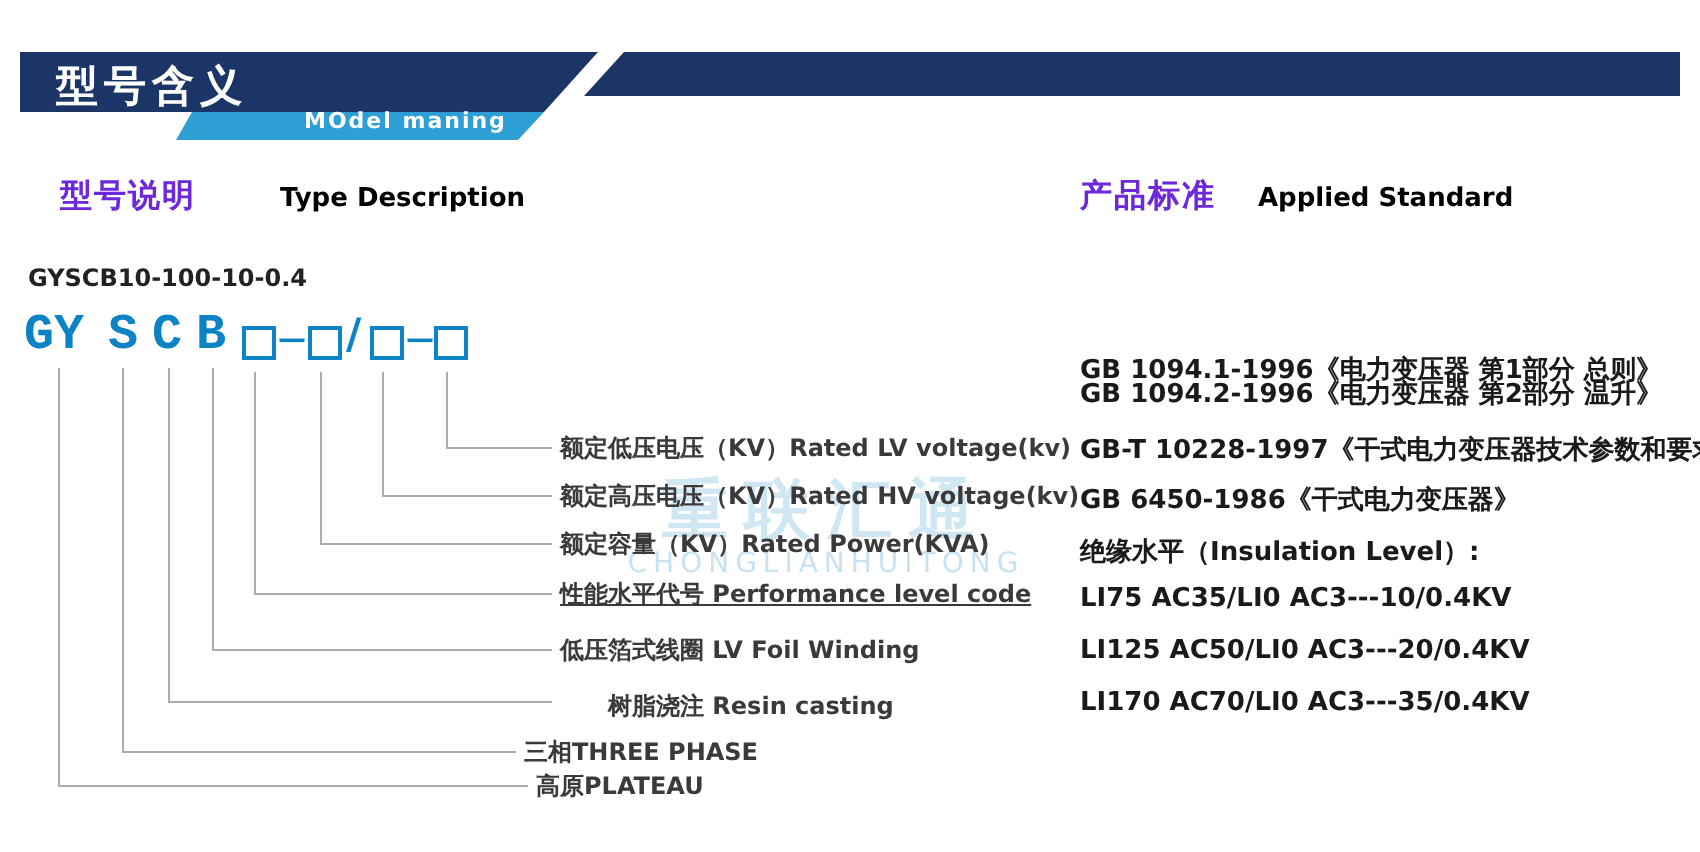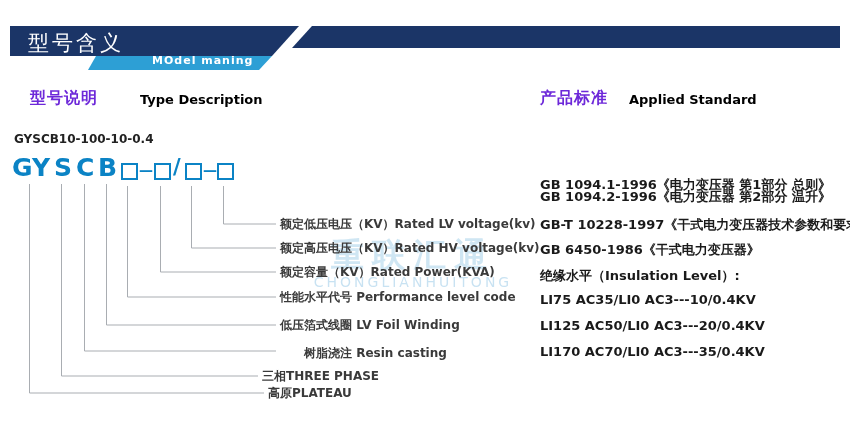--- a/index.html
+++ b/index.html
@@ -3,29 +3,29 @@
 <meta charset="utf-8">
 <style>
   html,body{margin:0;padding:0;background:#ffffff;}
   .page{
     position:relative;width:850px;height:426px;background:#ffffff;overflow:hidden;
     font-family:"DejaVu Sans","Liberation Sans",sans-serif;
   }
   .abs{position:absolute;}
   
   .hdr-svg{position:absolute;top:0;left:0;}
-  .hdr-title{position:absolute;left:28px;top:29px;font-size:21px;font-weight:normal;color:#ffffff;letter-spacing:3px;}
+  .hdr-title{position:absolute;left:28px;top:29px;font-size:21px;font-weight:bold;color:#ffffff;letter-spacing:3px;}
   .hdr-sub{position:absolute;left:152px;top:54px;font-size:11px;font-weight:bold;color:#ffffff;letter-spacing:1px;}
   
   .sec-zh{font-size:16px;font-weight:bold;color:#6d28d9;letter-spacing:1px;}
   .sec-en{font-size:13px;font-weight:bold;color:#000000;}
   
   .example{font-size:12px;font-weight:bold;color:#222222;}
   
-  .mletter{position:absolute;top:153px;font-size:25px;font-weight:bold;color:#0b83c5;}
+  .mletter{position:absolute;top:153px;font-size:25px;font-weight:bold;color:#0b83c5;font-family:Liberation Mono, monospace;}
   .mbox{position:absolute;top:163px;width:13px;height:13px;border:2px solid #0b83c5;background:#ffffff;}
   .msep-dash{position:absolute;top:162px;font-size:14px;font-weight:bold;color:#0b83c5;}
   .msep-slash{position:absolute;top:155px;font-size:21px;font-weight:bold;color:#0b83c5;}
   
   .clabel{position:absolute;font-size:12px;font-weight:600;color:#3a3a3a;white-space:nowrap;}
   
   .std-line{position:absolute;left:540px;font-size:13px;font-weight:600;color:#1a1a1a;white-space:nowrap;}
   
   .conn-svg{position:absolute;top:0;left:0;pointer-events:none;}
   
@@ -81,21 +81,21 @@
       <polyline points="106.5,184 106.5,325 276,325"></polyline>
       <polyline points="84.5,184 84.5,351 276,351"></polyline>
       <polyline points="61.5,184 61.5,376 258,376"></polyline>
       <polyline points="29.5,184 29.5,393 264,393"></polyline>
     </g>
   </svg>
 
   <div class="clabel" style="left:280px;top:216px;">额定低压电压（KV）Rated LV voltage(kv)</div>
   <div class="clabel" style="left:280px;top:240px;">额定高压电压（KV）Rated HV voltage(kv)</div>
   <div class="clabel" style="left:280px;top:264px;">额定容量（KV）Rated Power(KVA)</div>
-  <div class="clabel" style="left:280px;top:289px;">性能水平代号 Performance level code</div>
+  <div class="clabel" style="left:280px;top:289px;text-decoration:underline;">性能水平代号 Performance level code</div>
   <div class="clabel" style="left:280px;top:317px;">低压箔式线圈 LV Foil Winding</div>
   <div class="clabel" style="left:280px;top:345px;margin-left:24px;">树脂浇注 Resin casting</div>
   <div class="clabel" style="left:262px;top:368px;">三相THREE PHASE</div>
   <div class="clabel" style="left:268px;top:385px;">高原PLATEAU</div>
 
   <div class="std-line" style="top:176px;">GB 1094.1-1996《电力变压器 第1部分 总则》</div>
   <div class="std-line" style="top:188px;">GB 1094.2-1996《电力变压器 第2部分 温升》</div>
   <div class="std-line" style="top:216px;">GB-T 10228-1997《干式电力变压器技术参数和要求》</div>
   <div class="std-line" style="top:241px;">GB 6450-1986《干式电力变压器》</div>
   <div class="std-line" style="top:267px;">绝缘水平（Insulation Level）:</div>

